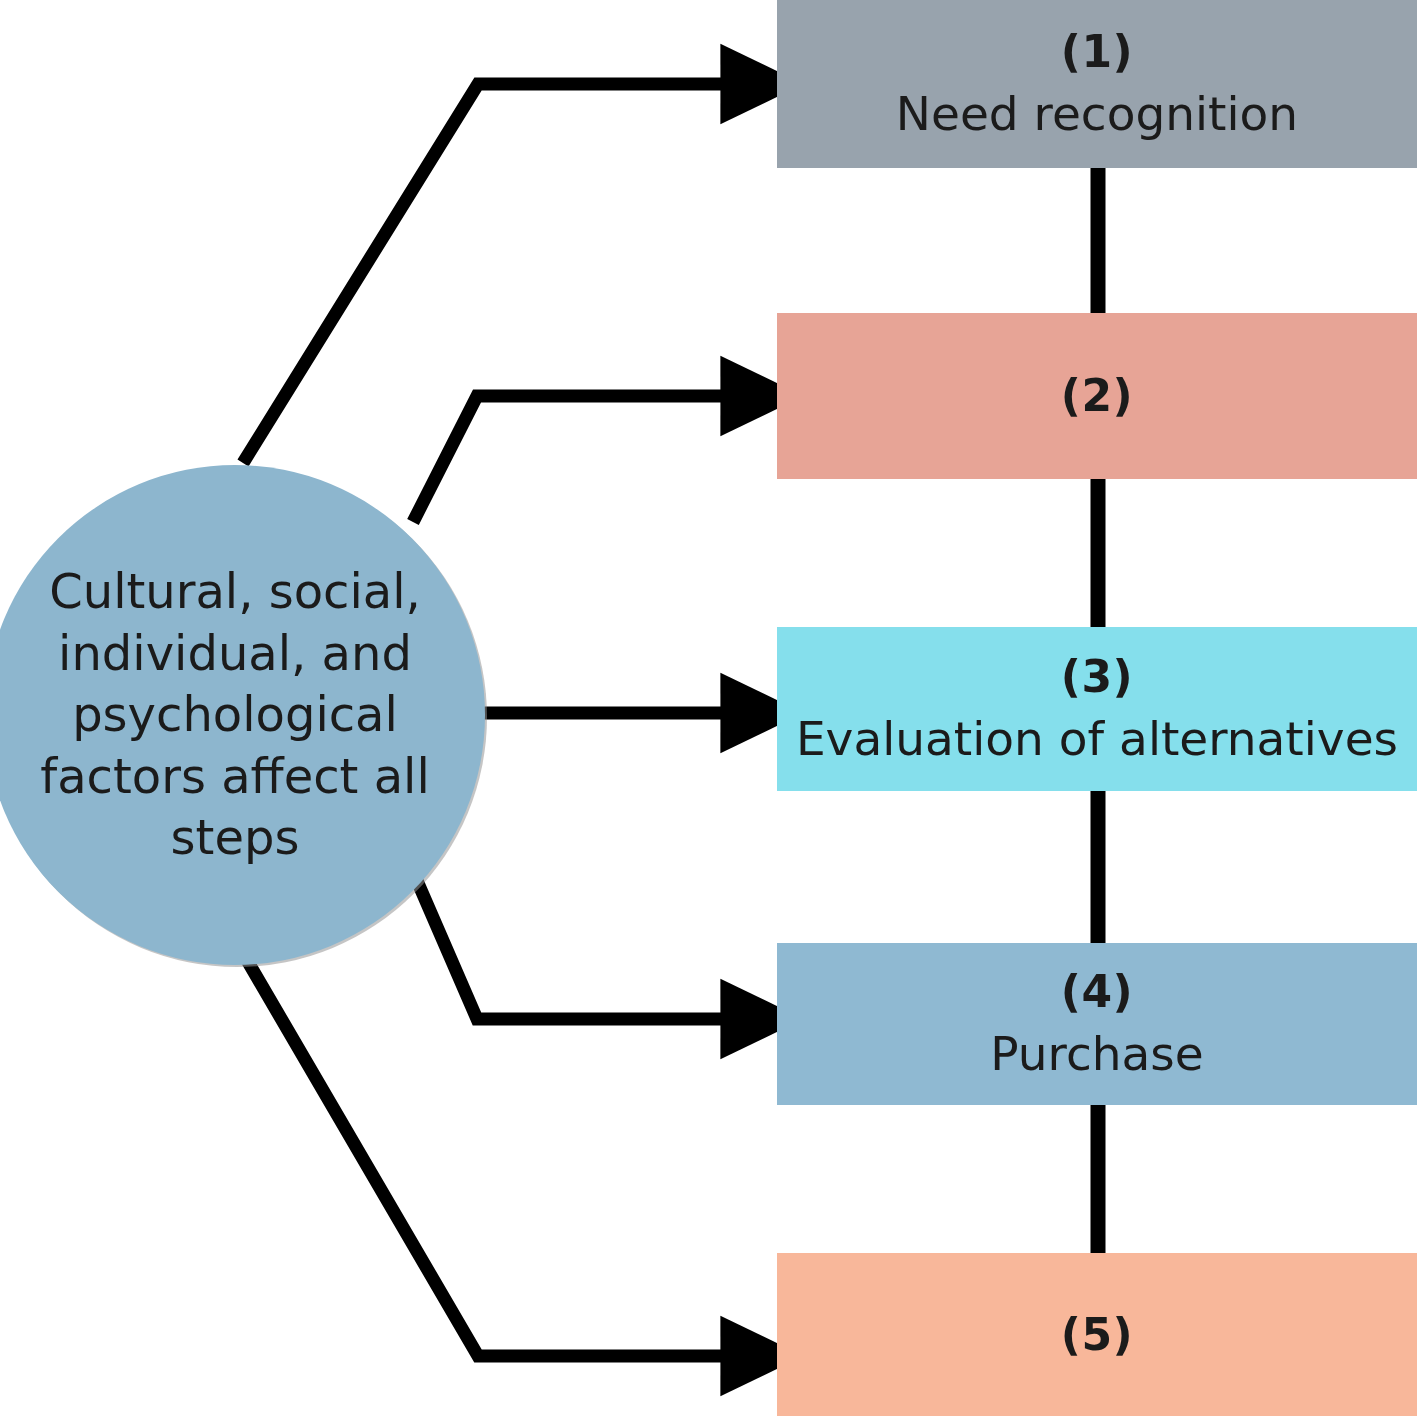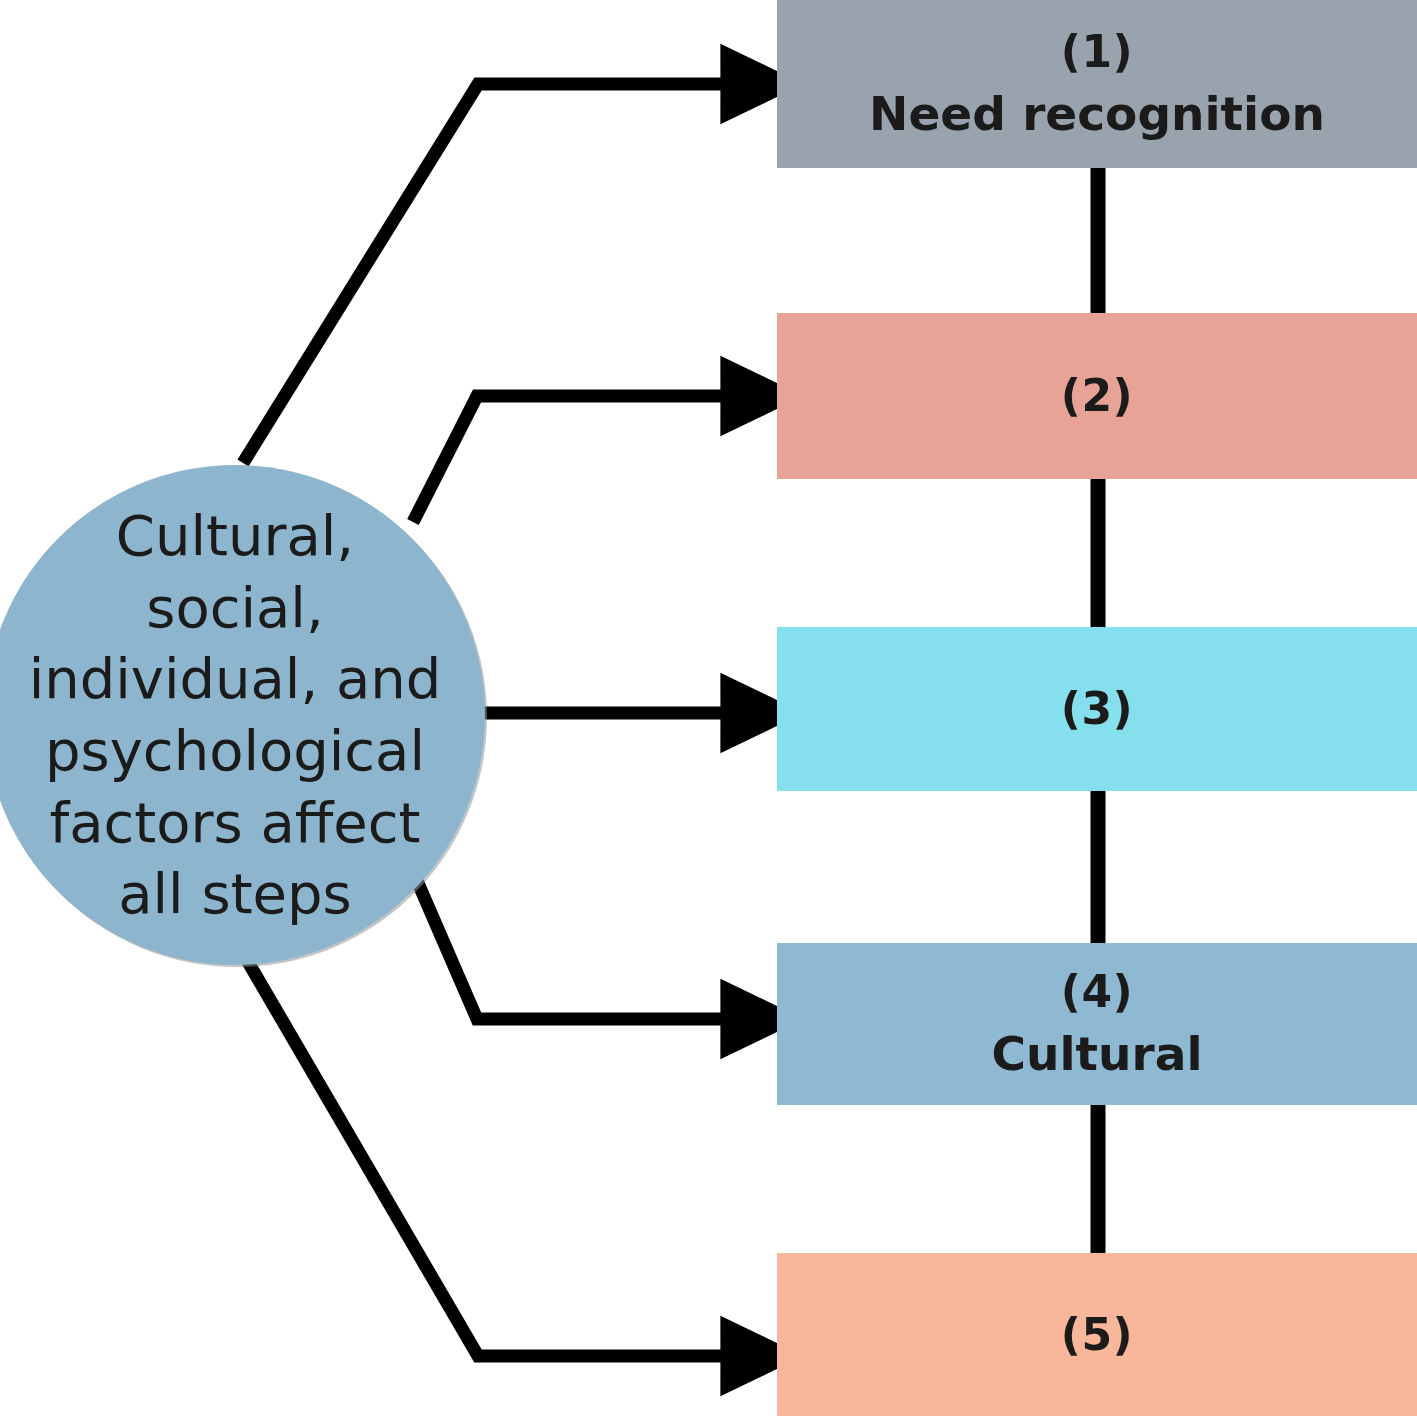--- a/index.html
+++ b/index.html
@@ -6,35 +6,35 @@
   body{width:1417px;height:1416px;overflow:hidden;
        font-family:"DejaVu Sans", sans-serif;}
   #stage{position:relative;width:1417px;height:1416px;background:#fff;}
 
   
   .box{position:absolute;left:777px;width:640px;
        display:flex;flex-direction:column;align-items:center;
        justify-content:center;box-sizing:border-box;
        color:#1b1b1b;line-height:1.04;}
   .box .num{font-size:44px;font-weight:bold;letter-spacing:.5px;}
-  .box .lbl{font-size:47px;font-weight:700;white-space:nowrap;margin-top:16px;}
+  .box .lbl{font-size:47px;font-weight:400;white-space:nowrap;margin-top:16px;}
 
   .b1{top:0px;height:168px;background:#98a3ad;}
   .b2{top:313px;height:166px;background:#e7a496;}
   .b3{top:627px;height:164px;background:#85dfec;}
   .b4{top:943px;height:162px;background:#8fb9d2;}
   .b5{top:1253px;height:163px;background:#f8b79a;}
 
   
   #circle{position:absolute;left:-15px;top:465px;width:500px;height:500px;
           border-radius:50%;background:#8db6ce;
           display:flex;align-items:center;justify-content:center;
           box-shadow:2px 2px 0 rgba(150,150,150,.55);}
   #circle p{margin:0;width:420px;text-align:center;color:#1b1b1b;
-            font-size:56px;line-height:1.28;}
+            font-size:48px;line-height:1.28;}
 
   
   #wires{position:absolute;left:0;top:0;width:1417px;height:1416px;
          pointer-events:none;}
 </style>
 </head>
 <body>
 
 <div id="stage">
 
@@ -74,24 +74,25 @@
     <span class="num">(1)</span>
     <span class="lbl">Need recognition</span>
   </div>
 
   <div class="box b2">
     <span class="num">(2)</span>
   </div>
 
   <div class="box b3">
     <span class="num">(3)</span>
+    <span class="lbl">Evaluation of alternatives</span>
   </div>
 
   <div class="box b4">
     <span class="num">(4)</span>
-    <span class="lbl">Cultural</span>
+    <span class="lbl">Purchase</span>
   </div>
 
   <div class="box b5">
     <span class="num">(5)</span>
   </div>
 
 </div>
 
 </body></html>

